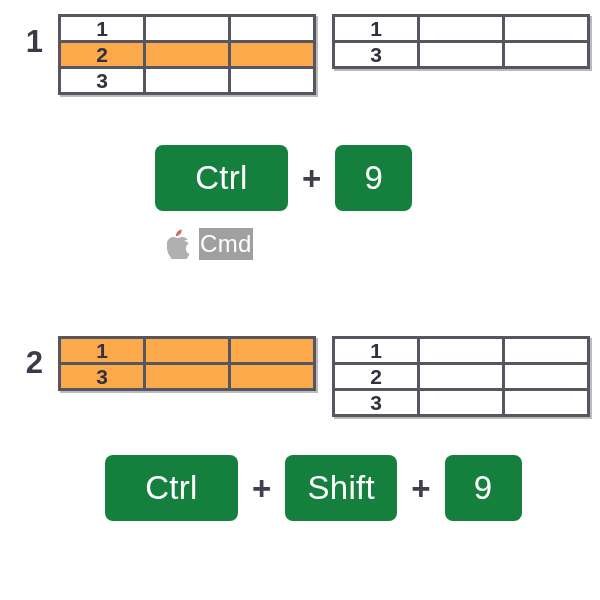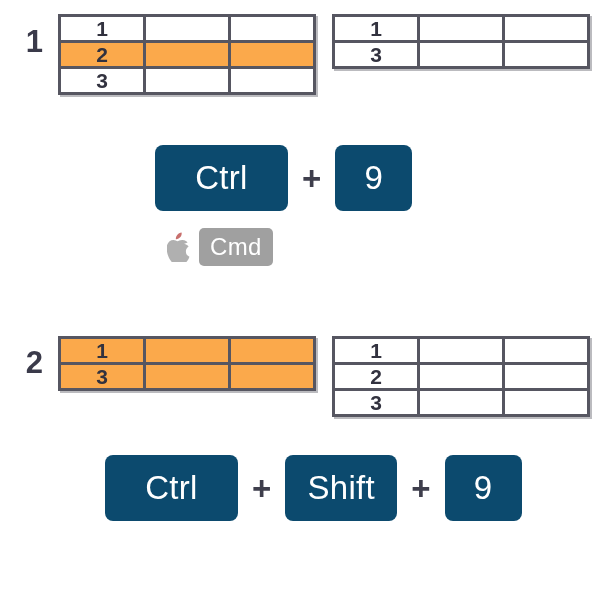--- a/index.html
+++ b/index.html
@@ -69,21 +69,21 @@
   
   .shortcut {
     position: absolute;
     display: flex;
     align-items: center;
   }
   #shortcut-1 { left: 155px; top: 145px; }
   #shortcut-2 { left: 105px; top: 145px; }
 
   .key {
-    background: #0c4a6e;
+    background: #15803d;
     color: #ffffff;
     border-radius: 8px;
     font-size: 33px;
     font-weight: normal;
     display: flex;
     align-items: center;
     justify-content: center;
     height: 66px;
     letter-spacing: 0.3px;
   }
@@ -112,24 +112,24 @@
   #mac-alt-1 { left: 167px; top: 228px; }
 
   .apple-icon {
     width: 26px;
     height: 30px;
     display: block;
   }
   .cmd-chip {
     background: #a0a0a0;
     color: #ffffff;
-    border-radius: 5px;
+    border-radius: 0;
     font-size: 24px;
-    height: 38px;
-    padding: 0 11px;
+    height: 32px;
+    padding: 0 1px;
     display: flex;
     align-items: center;
     justify-content: center;
     letter-spacing: 0.3px;
   }
 </style>
 </head>
 <body>
 
 <div class="step" id="step-1">

